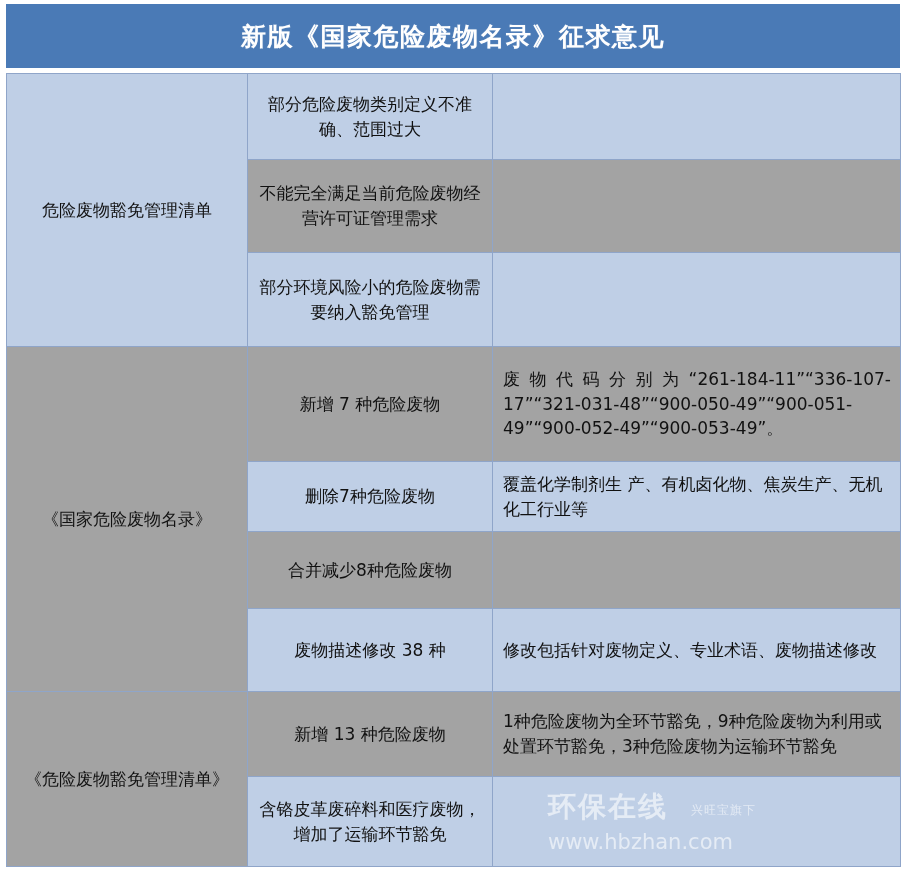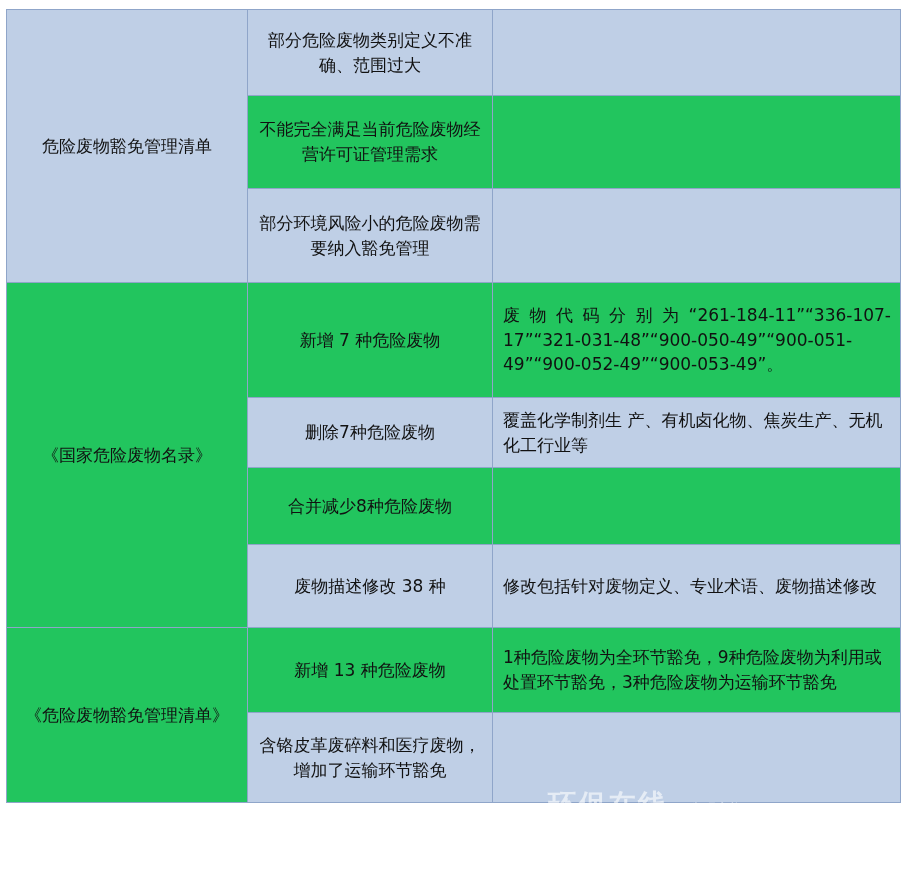--- a/index.html
+++ b/index.html
@@ -62,21 +62,21 @@
     color: #111111;
     line-height: 1.45;
     font-family: "DejaVu Sans", "Liberation Sans", sans-serif;
   }
 
   .col-a { width: 241px; }
   .col-b { width: 245px; }
   .col-c { width: 408px; }
 
   .fill-blue  { background: #bfcfe6; }
-  .fill-white { background: #22c55e; }
+  .fill-white { background: #a3a3a3; }
 
   .cell-group {
     text-align: center;
     padding: 6px 8px;
     font-size: 17.5px;
   }
   .cell-mid {
     text-align: center;
     padding: 10px 10px;
   }
@@ -146,32 +146,35 @@
   .wm-sub {
     color: rgba(255,255,255,0.9);
     font-size: 12px;
     letter-spacing: 1px;
     margin-left: 23px;
     margin-bottom: 2px;
     font-family: "DejaVu Sans", "Liberation Sans", sans-serif;
   }
   .wm-url {
     color: rgba(255,255,255,0.95);
-    font-size: 25px;
+    font-size: 21px;
     letter-spacing: 0px;
     line-height: 1.05;
     font-family: "DejaVu Sans", "Liberation Sans", sans-serif;
     margin-top: 10px;
   }
 </style>
 </head>
 <body>
 
 <div id="page">
 
+  <div class="title-bar">
+    <div class="title-text">新版《国家危险废物名录》征求意见</div>
+  </div>
 
   <div class="spacer"></div>
 
   <table class="matrix">
     <colgroup>
       <col class="col-a">
         <col class="col-b">
         <col class="col-c">
     </colgroup>
     <tbody>

